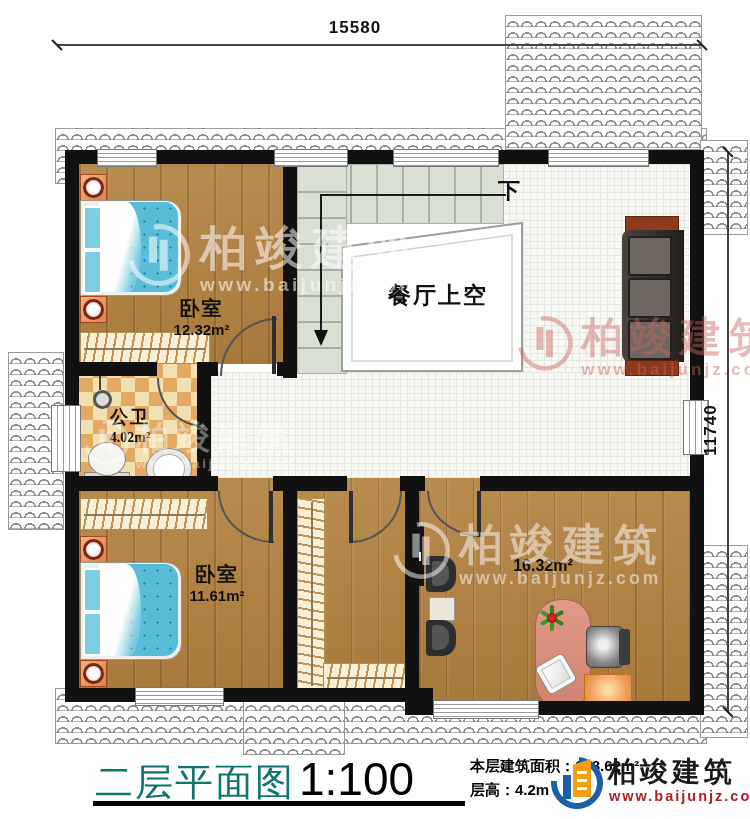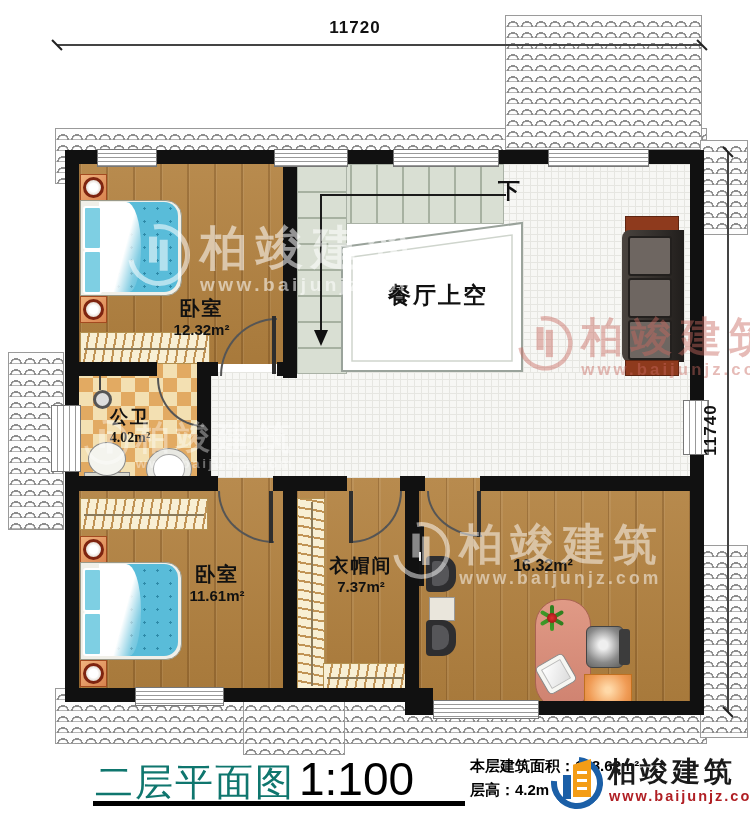--- a/index.html
+++ b/index.html
@@ -238,24 +238,20 @@
     <div class="rname" style="font-size:23px;">餐厅上空</div>
   </div>
   <div class="abs rlabel" style="left:85px;top:406px;width:90px;font-family:Liberation Serif, serif;">
     <div class="rname" style="font-size:18px;">公卫</div>
     <div class="rarea" style="font-size:14px;">4.02m²</div>
   </div>
   <div class="abs rlabel" style="left:162px;top:562px;width:110px;">
     <div class="rname">卧室</div>
     <div class="rarea">11.61m²</div>
   </div>
-  <div class="abs rlabel" style="left:306px;top:554px;width:110px;">
-    <div class="rname" style="font-size:19px;">衣帽间</div>
-    <div class="rarea">7.37m²</div>
-  </div>
   <div class="abs rlabel" style="left:488px;top:556px;width:110px;">
     <div class="rarea" style="font-size:16px;">16.32m²</div>
   </div>
 
   <div class="abs wm" style="left:128px;top:224px;color:rgba(255,255,255,0.55);">
     <div class="wm-logo">
         <div class="wm-b1"></div>
         <div class="wm-b2"></div>
       </div>
     <div>
@@ -290,21 +286,21 @@
       </div>
     <div>
         <div class="wm-name">柏竣建筑</div>
          <div class="wm-url">www.baijunjz.com</div>
       </div>
   </div>
 
   <div class="abs dim" style="left:57px;top:44px;width:645px;height:2px;"></div>
   <div class="abs tick" style="left:50px;top:44px;"></div>
   <div class="abs tick" style="left:695px;top:44px;"></div>
-  <div class="abs dim-label" style="left:300px;top:18px;width:110px;">11720</div>
+  <div class="abs dim-label" style="left:300px;top:18px;width:110px;">15580</div>
   <div class="abs dim" style="left:727px;top:152px;width:2px;height:560px;"></div>
   <div class="abs tick" style="left:721px;top:151px;"></div>
   <div class="abs tick" style="left:721px;top:711px;"></div>
   <div class="abs dim-label" style="left:676px;top:420px;width:70px;transform:rotate(-90deg);">11740</div>
 
   <div class="abs titleblock" style="left:95px;top:752px;">
     <span id="t-main">二层平面图</span><span id="t-scale">1:100</span>
   </div>
   <div class="abs" style="left:93px;top:801px;width:372px;height:5px;background:#000;z-index:9;"></div>
   <div class="abs info titleblock" style="left:470px;top:757px;">本层建筑面积：108.62m²</div>

